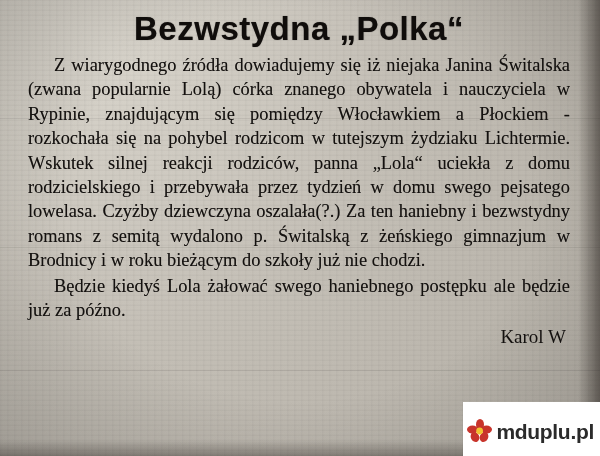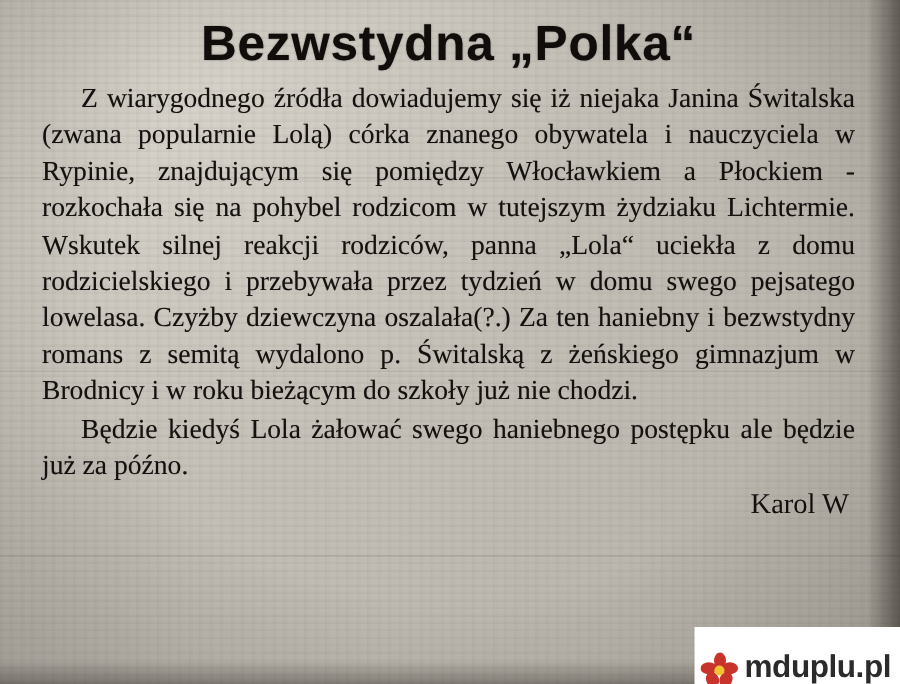--- a/index.html
+++ b/index.html
@@ -103,24 +103,25 @@
     text-align: right;
     margin-top: 3px;
     padding-right: 4px;
     white-space: nowrap;
   }
   
   .watermark {
     position: absolute;
     right: 0;
     bottom: 0;
-    height: 38px;
+    height: 54px;
     display: flex;
+    align-items: center;
     background: #ffffff;
-    padding: 16px 6px 0 4px;
+    padding: 4px 6px 0 4px;
     box-sizing: border-box;
   }
   .wm-logo {
     width: 26px;
     height: 26px;
     margin-right: 3px;
     flex: 0 0 auto;
   }
   .wm-text {
     font-family: "Liberation Sans", sans-serif;

